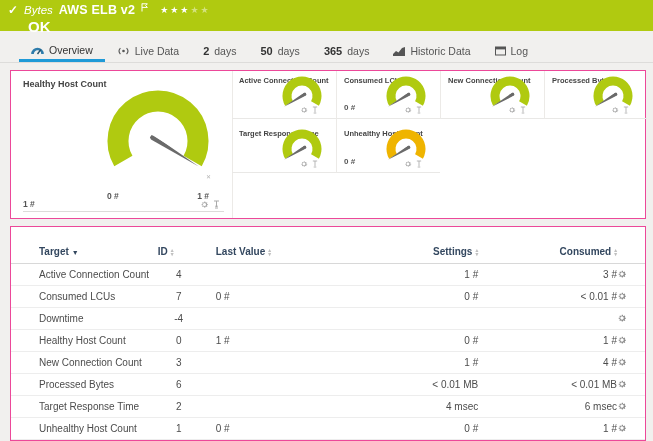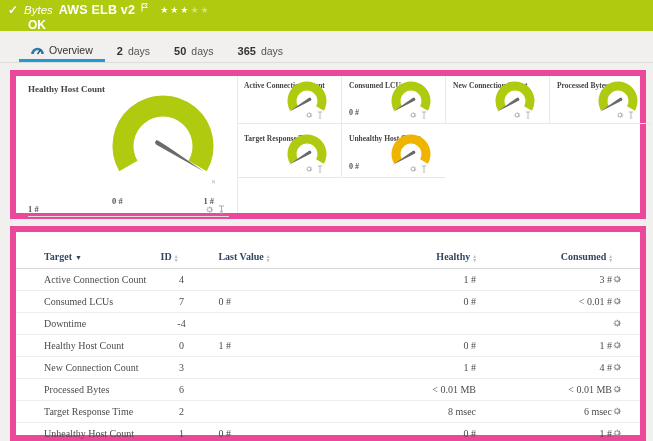--- a/index.html
+++ b/index.html
@@ -8,33 +8,33 @@
 
   
   .topbar{position:absolute;left:0;top:0;width:653px;height:31px;background:#b0ca10;color:#fff;}
   .topbar-row1{position:absolute;left:8px;top:3px;display:flex;align-items:center;gap:6px;}
   .check{font-size:12px;font-weight:bold;line-height:12px;}
   .kind{font-style:italic;font-size:11.5px;}
   .sensor-title{font-size:12.5px;font-weight:bold;letter-spacing:.2px;}
   .flag{margin-top:-6px;}
   .stars{display:flex;gap:1px;font-size:9px;letter-spacing:1px;margin-left:6px;}
   .stars .dim{opacity:.45;}
-  .topbar-row2{position:absolute;left:28px;top:18px;font-size:12px;font-weight:bold;}
+  .topbar-row2{position:absolute;left:28px;top:18px;font-size:15px;font-weight:bold;}
 
   
   .tabbar{position:absolute;left:0;top:40px;width:653px;height:23px;
     border-bottom:1px solid #dddcda;display:flex;align-items:stretch;padding-left:19px;box-sizing:border-box;}
   .tab{display:flex;align-items:center;gap:5px;font-size:10.5px;color:#555;
     padding:0 12px;cursor:pointer;white-space:nowrap;}
   .tab.active{color:#333;border-bottom:3px solid #1f9ad7;padding-bottom:0;}
   .tab b{color:#333;font-size:11px;}
   .tab .ticon{display:inline-flex;}
 
   
-  .panel{position:absolute;background:#fff;border:6px solid #ec4899;box-sizing:border-box;font-family:Liberation Serif, serif;}
+  .panel{position:absolute;background:#fff;border:1px solid #ec4899;box-sizing:border-box;}
   .gauges-panel{left:10px;top:70px;width:636px;height:149px;}
   .table-panel{left:10px;top:226px;width:636px;height:215px;}
 
   
   .big-cell{position:absolute;left:0;top:0;width:221px;height:100%;border-right:1px solid #eceae7;}
   .big-card{position:absolute;left:12px;right:8px;top:0;height:140px;border-bottom:1px solid #dcdbd9;}
   .g-title{font-size:9px;font-weight:bold;color:#444;padding-top:8px;}
   .gauge-box{position:absolute;width:150px;height:120px;left:60px;top:8px;}
   .gauge-box svg.arc{position:absolute;left:0;top:0;}
   .needle{position:absolute;width:0;height:0;}
@@ -109,30 +109,56 @@
     <div class="tab active">
       <span class="ticon">
         <svg width="13" height="10" viewBox="0 0 13 10">
             <path d="M1.5 9A5 5 0 0 1 11.5 9" fill="none" stroke="#2e7cab" stroke-width="2.6"></path>
             <line x1="6.5" y1="9" x2="9.8" y2="4.6" stroke="#27536b" stroke-width="1.4"></line>
           </svg>
       </span>
       <span>Overview</span>
     </div>
     <div class="tab">
+      <span class="ticon">
+        <svg width="13" height="10" viewBox="0 0 13 10">
+            <circle cx="6.5" cy="5" r="1.3" fill="#555"></circle>
+            <path d="M3.4 2A4.4 4.4 0 0 0 3.4 8M9.6 2a4.4 4.4 0 0 1 0 6" fill="none" stroke="#555" stroke-width="1.1"></path>
+          </svg>
+      </span>
+      <span>Live Data</span>
+    </div>
+    <div class="tab">
       <b>2</b>
       <span>days</span>
     </div>
     <div class="tab">
       <b>50</b>
       <span>days</span>
     </div>
     <div class="tab">
       <b>365</b>
       <span>days</span>
+    </div>
+    <div class="tab">
+      <span class="ticon">
+        <svg width="12" height="10" viewBox="0 0 12 10">
+            <path d="M0 10V8l3-3 2.5 1.5L9 2l3-1v9z" fill="#555"></path>
+          </svg>
+      </span>
+      <span>Historic Data</span>
+    </div>
+    <div class="tab">
+      <span class="ticon">
+        <svg width="11" height="10" viewBox="0 0 11 10">
+            <rect x="0.5" y="1" width="10" height="8" fill="none" stroke="#555"></rect>
+            <rect x="0.5" y="1" width="10" height="2.4" fill="#555"></rect>
+          </svg>
+      </span>
+      <span>Log</span>
     </div>
   </div>
 
   <div class="panel gauges-panel">
 
     <div class="big-cell">
       <div class="big-card">
         <div class="g-title">Healthy Host Count</div>
         <div class="gauge-box">
           <svg class="arc" width="150" height="120" viewBox="0 0 150 120">
@@ -328,21 +354,21 @@
                 <span>▾</span>
               </span>
           </th>
           <th class="c-last">
             <span>Last Value</span><span class="sort-dual">
                 <span>▴</span>
                 <span>▾</span>
               </span>
           </th>
           <th class="c-min">
-            <span>Healthy</span><span class="sort-dual">
+            <span>Settings</span><span class="sort-dual">
                 <span>▴</span>
                 <span>▾</span>
               </span>
           </th>
           <th class="c-max">
             <span>Consumed</span><span class="sort-dual">
                 <span>▴</span>
                 <span>▾</span>
               </span>
           </th>
@@ -425,21 +451,21 @@
                 <svg width="10" height="10" viewBox="0 0 16 16">
                   <path fill="#8a8a8a" d="M8 5.2A2.8 2.8 0 1 0 8 10.8 2.8 2.8 0 0 0 8 5.2zm6.3 4.1l-1.5-.3c-.1.4-.3.8-.5 1.2l.9 1.2-1.2 1.2-1.2-.9c-.4.2-.8.4-1.2.5l-.3 1.5H7.7l-.3-1.5c-.4-.1-.8-.3-1.2-.5l-1.2.9-1.2-1.2.9-1.2c-.2-.4-.4-.8-.5-1.2l-1.5.3V7.7l1.5-.3c.1-.4.3-.8.5-1.2l-.9-1.2 1.2-1.2 1.2.9c.4-.2.8-.4 1.2-.5l.3-1.5h1.6l.3 1.5c.4.1.8.3 1.2.5l1.2-.9 1.2 1.2-.9 1.2c.2.4.4.8.5 1.2l1.5.3z"></path>
                 </svg>
               </span></td>
   </tr>
 
   <tr>
     <td class="c-channel">Target Response Time</td>
     <td class="c-id">2</td>
     <td class="c-last"></td>
-    <td class="c-min">8 msec</td>
+    <td class="c-min">4 msec</td>
     <td class="c-max">6 msec</td>
     <td class="c-act"><span class="gearbtn">
                 <svg width="10" height="10" viewBox="0 0 16 16">
                   <path fill="#8a8a8a" d="M8 5.2A2.8 2.8 0 1 0 8 10.8 2.8 2.8 0 0 0 8 5.2zm6.3 4.1l-1.5-.3c-.1.4-.3.8-.5 1.2l.9 1.2-1.2 1.2-1.2-.9c-.4.2-.8.4-1.2.5l-.3 1.5H7.7l-.3-1.5c-.4-.1-.8-.3-1.2-.5l-1.2.9-1.2-1.2.9-1.2c-.2-.4-.4-.8-.5-1.2l-1.5.3V7.7l1.5-.3c.1-.4.3-.8.5-1.2l-.9-1.2 1.2-1.2 1.2.9c.4-.2.8-.4 1.2-.5l.3-1.5h1.6l.3 1.5c.4.1.8.3 1.2.5l1.2-.9 1.2 1.2-.9 1.2c.2.4.4.8.5 1.2l1.5.3z"></path>
                 </svg>
               </span></td>
   </tr>
 
   <tr>
     <td class="c-channel">Unhealthy Host Count</td>

